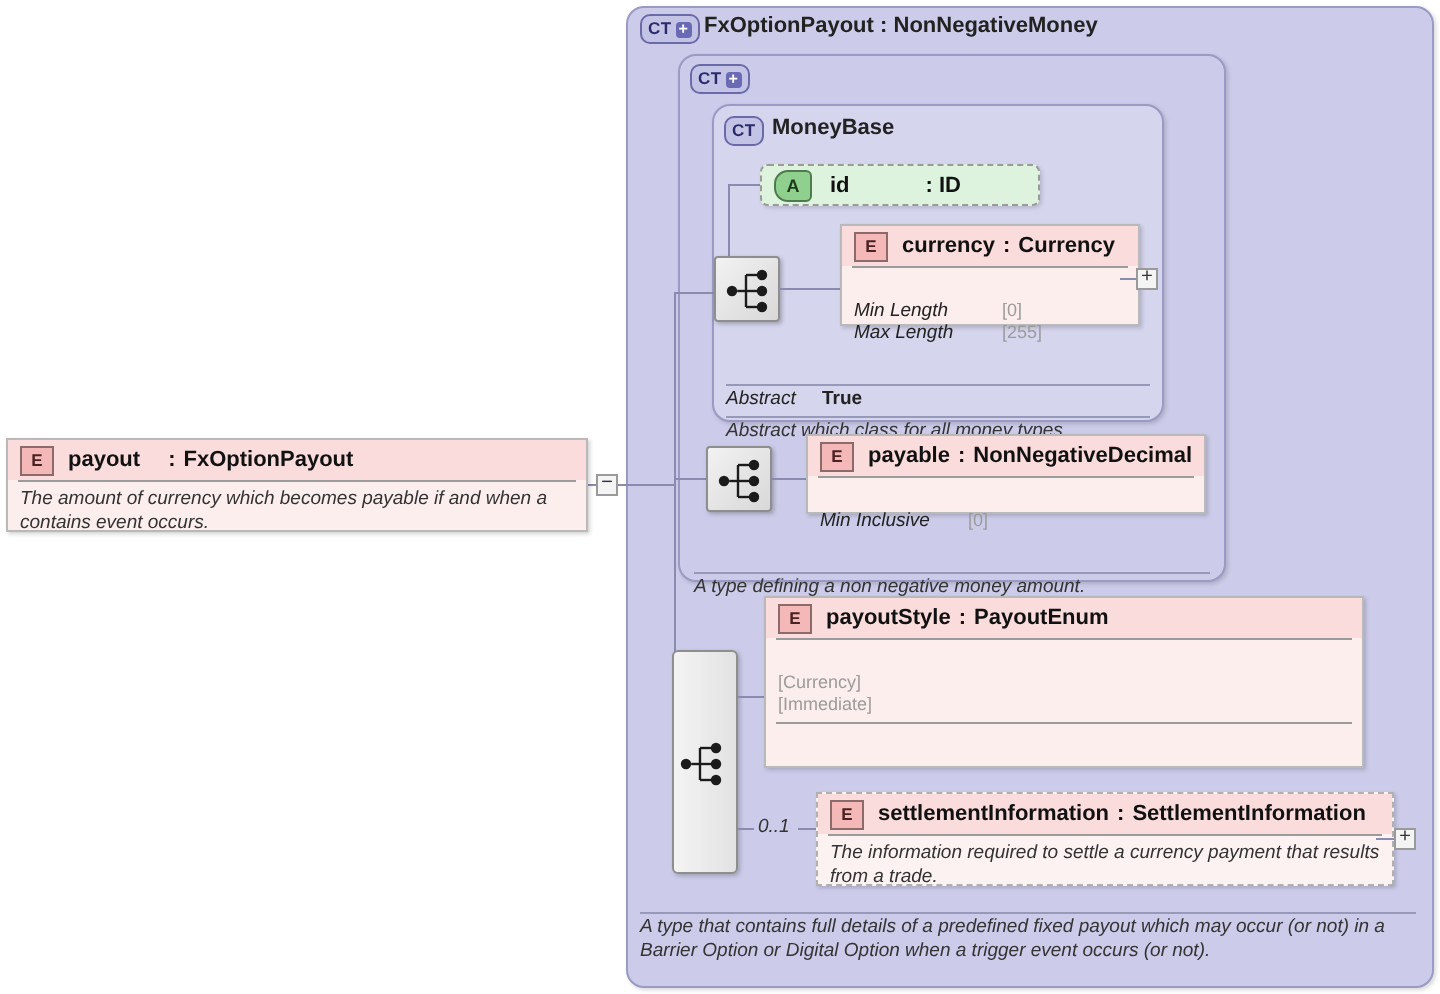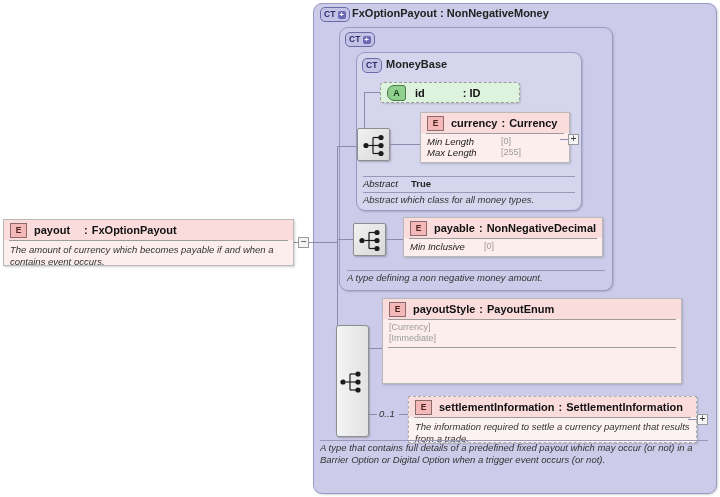--- a/index.html
+++ b/index.html
@@ -65,21 +65,21 @@
     background:#f4b8b8;
     border:1px solid #8d6a6a;
     color:#4a2222;
     font-size:8.5px;font-weight:bold;
     display:flex;align-items:center;justify-content:center;
     margin-right:7px;
     flex:none;
   }
   .el-name{font-size:11px;font-weight:bold;color:#111;white-space:nowrap;}
   .el-sep{height:1px;background:#9b9b9b;margin:0 5px;}
-  .facets{padding:2px 6px 3px 6px;}
+  .facets{padding:16px 6px 3px 6px;}
   .facet-row{display:flex;line-height:11px;margin-bottom:0px;}
   .facet-name{font-style:italic;font-size:9.5px;color:#222;width:74px;flex:none;}
   .facet-val{font-size:9px;color:#9b9b9b;}
   .facet-vals{font-size:9px;color:#9b9b9b;line-height:11px;}
   .annot{
     padding:3px 6px 4px 6px;
     font-style:italic;font-size:9.5px;line-height:11.5px;color:#333;
   }
 
   
@@ -96,21 +96,21 @@
     background:#8fd08f;
     border:1px solid #4e7a4e;
     border-radius:7px 3px 3px 7px;
     color:#1d3a1d;font-size:9px;font-weight:bold;
     display:flex;align-items:center;justify-content:center;
     margin-right:9px;flex:none;
   }
   .attr-name{font-size:11px;font-weight:bold;color:#111;}
 
   
-  .ct-footer{position:absolute;}
+  .ct-footer{position:absolute;margin-top:16px;}
   .ct-rule{height:1px;background:#9898b8;}
   .ct-row{display:flex;line-height:12px;padding-top:1px;}
   .ct-row .lbl{font-style:italic;font-size:9.5px;width:48px;flex:none;color:#222;}
   .ct-row .val{font-size:9.5px;font-weight:bold;color:#222;}
   .ct-note{font-style:italic;font-size:9.5px;line-height:12px;color:#333;padding-top:1px;}
 
   
   .seq-icon{
     background:linear-gradient(135deg,#f2f2f2,#d8d8d8);
     border:1px solid #8e8e8e;

